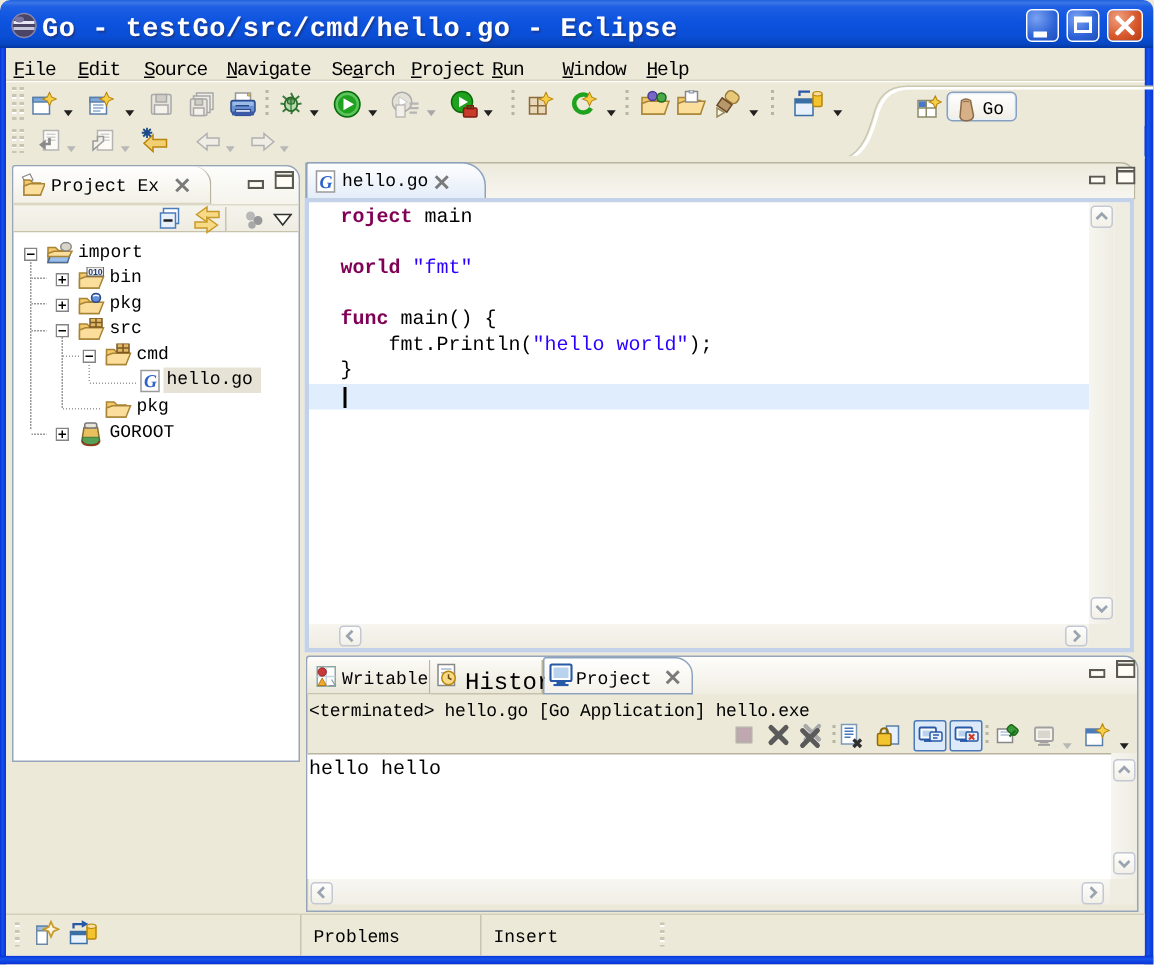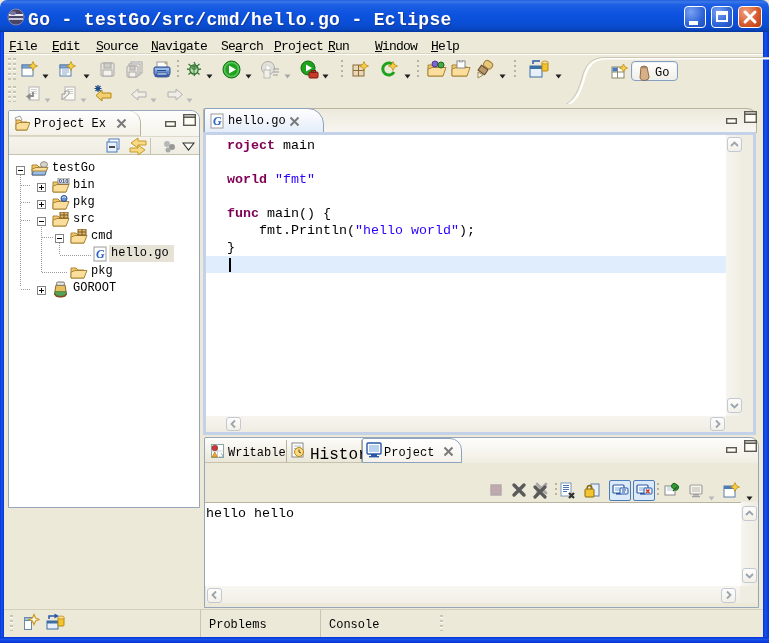--- a/index.html
+++ b/index.html
@@ -317,21 +317,21 @@
     <div class="abs" style="left:16px;top:163px;width:9px;height:9px"><svg width="9" height="9" viewBox="0 0 9 9">
         <rect x="0.5" y="0.5" width="8" height="8" fill="#FFF" stroke="#848484"></rect>
         <line x1="2" y1="4.5" x2="7" y2="4.5" stroke="#000"></line>
       </svg></div>
     <div class="abs" style="left:31px;top:160px;width:18px;height:16px"><svg width="18" height="16" viewBox="0 0 18 16">
         <path d="M1 6 L1 14 L14 14 L14 6 L8 6 L6 4 L1 4 Z" fill="#F5C96A" stroke="#A88434"></path>
         <path d="M1 14 L3 8 L16 8 L14 14 Z" fill="#9ABEE8" stroke="#4A6A9A"></path>
         <path d="M1 8 L5 6.5 L17 6.5 L15 10 L1 10 Z" fill="#FBDE9C" stroke="#A88434"></path>
         <ellipse cx="13" cy="3.5" rx="3.5" ry="2.8" fill="#D8D4C8" stroke="#888"></ellipse>
       </svg></div>
-    <div class="treerow" style="left:52px;top:159px">testGo</div>
+    <div class="treerow" style="left:52px;top:159px">import</div>
     <div class="abs" style="left:37px;top:180px;width:9px;height:9px"><svg width="9" height="9" viewBox="0 0 9 9">
         <rect x="0.5" y="0.5" width="8" height="8" fill="#FFF" stroke="#848484"></rect>
         <line x1="2" y1="4.5" x2="7" y2="4.5" stroke="#000"></line>
         <line x1="4.5" y1="2" x2="4.5" y2="7" stroke="#000"></line>
       </svg></div>
     <div class="abs" style="left:52px;top:177px;width:18px;height:16px"><svg width="18" height="16" viewBox="0 0 18 16">
         <path d="M1 6 L1 14 L14 14 L14 6 L8 6 L6 4 L1 4 Z" fill="#F5C96A" stroke="#A88434"></path>
         <path d="M1 8 L5 6.5 L17 6.5 L14 14 L1 14 Z" fill="#FBDE9C" stroke="#A88434"></path>
         <rect x="6" y="0" width="11" height="6" fill="#F4F0E4" stroke="#666" stroke-width="0.7"></rect>
         <text x="6.8" y="5.2" font-size="5.8" font-family="Liberation Sans" fill="#1A3A8A" font-weight="bold">010</text>
@@ -484,20 +484,21 @@
     </div>
 
   <div class="abs" style="left:521px;top:4px;width:11px;height:6px"><svg width="11" height="6" viewBox="0 0 11 6">
         <rect x="0.7" y="0.7" width="9.6" height="4.6" fill="#FFFDF6" stroke="#5A5A52" stroke-width="1.4"></rect>
       </svg></div>
   <div class="abs" style="left:539px;top:2px;width:13px;height:12px"><svg width="13" height="12" viewBox="0 0 13 12">
         <rect x="0.7" y="0.7" width="11.6" height="10.6" fill="#FFFDF6" stroke="#5A5A52" stroke-width="1.4"></rect>
         <line x1="1" y1="3.2" x2="12" y2="3.2" stroke="#5A5A52" stroke-width="1.6"></line>
       </svg></div>
 
+  <div class="abs mono" style="left:1px;top:29px;font-size:12px;letter-spacing:-0.25px">&lt;terminated&gt; hello.go [Go Application] hello.exe</div>
 
   <div id="constb">
       <div class="abs" style="left:283px;top:44px;width:17px;height:17px"><svg width="17" height="17" viewBox="0 0 17 17">
           <rect x="3" y="3" width="10" height="10" fill="#C0A8B0" stroke="#A890A0"></rect>
           <rect x="3" y="3" width="10" height="10" fill="none" stroke="#B8B6AC" stroke-width="1"></rect>
         </svg></div>
       <div class="abs" style="left:306px;top:44px;width:17px;height:17px"><svg width="17" height="17" viewBox="0 0 17 17">
           <path d="M3 3 L13 13 M13 3 L3 13" stroke="#5A5A5A" stroke-width="3.4" stroke-linecap="round"></path>
         </svg></div>
       <div class="abs" style="left:327px;top:44px;width:17px;height:17px"><svg width="17" height="17" viewBox="0 0 17 17">
@@ -594,14 +595,14 @@
     <rect x="2" y="8" width="11" height="8" fill="#E8F1FB" stroke="#3A6EA5"></rect>
     <rect x="2" y="8" width="11" height="2.5" fill="#3A6EA5"></rect>
     <path d="M4 6 L4 3 L11 3" fill="none" stroke="#2858A8" stroke-width="1.5"></path>
     <path d="M9.5 0.5 L14 3 L9.5 5.5 Z" fill="#2858A8"></path>
     <rect x="13" y="4" width="6" height="9" rx="1" fill="#F4C430" stroke="#B8860B"></rect>
     <ellipse cx="16" cy="4.5" rx="3" ry="1.5" fill="#FBDE9C" stroke="#B8860B" stroke-width="0.7"></ellipse>
   </svg>
 <div class="abs" style="left:200px;top:610px;width:1px;height:27px;background:#C8C4B0"></div>
 <div class="abs mono" style="left:209px;top:618px;font-size:12px">Problems</div>
 <div class="abs" style="left:320px;top:610px;width:1px;height:27px;background:#C8C4B0"></div>
-<div class="abs mono" style="left:329px;top:618px;font-size:12px">Console</div>
+<div class="abs mono" style="left:329px;top:618px;font-size:12px">Insert</div>
 <div class="abs grip" style="left:440px;top:615px;height:16px"></div>
 
 </body></html>

